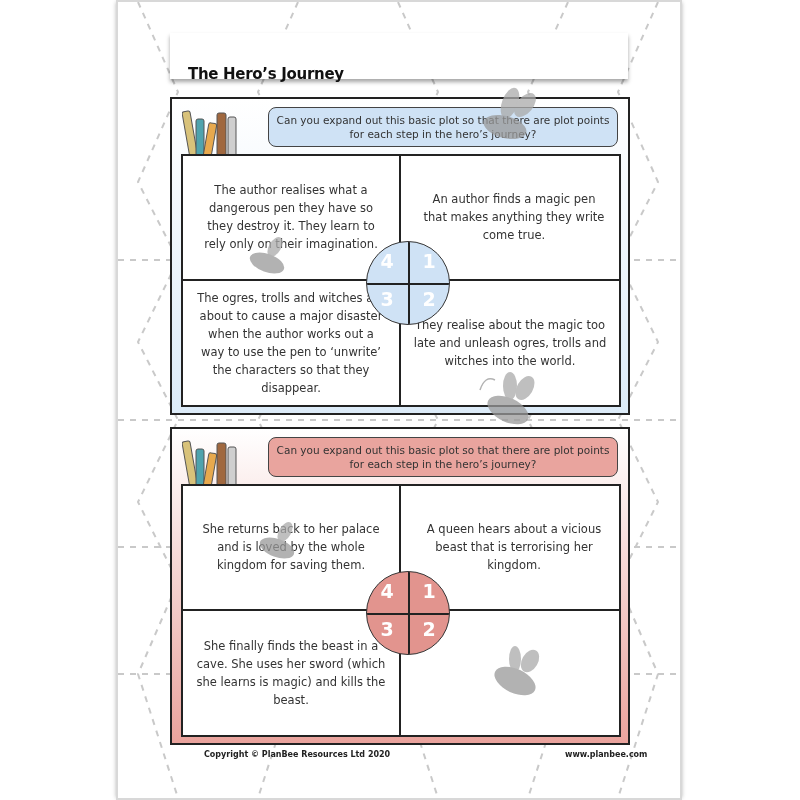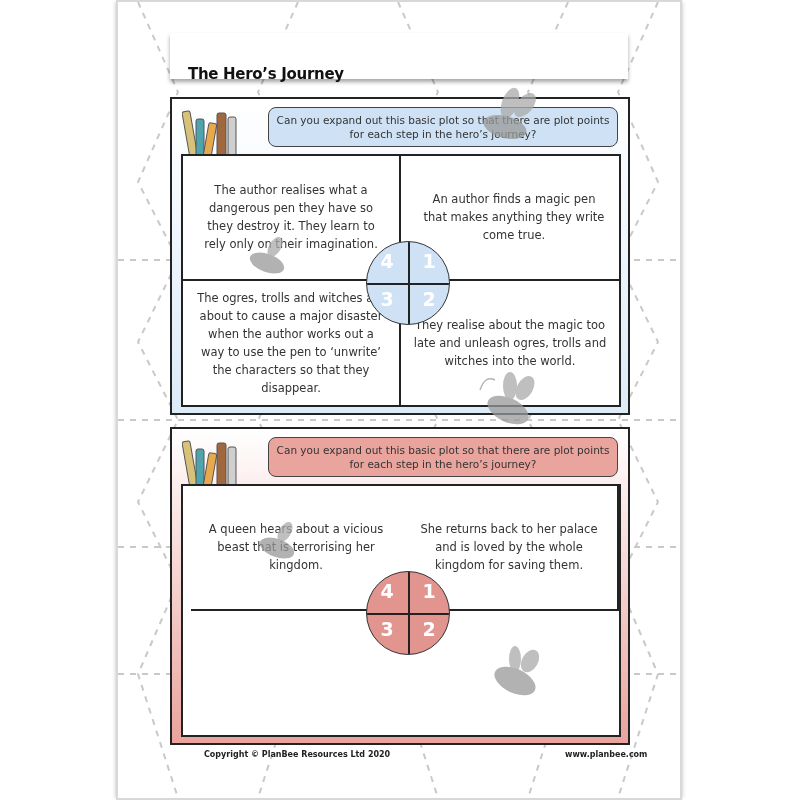--- a/index.html
+++ b/index.html
@@ -95,22 +95,23 @@
     <rect x="46" y="12" width="8" height="40" rx="2" fill="#cfcfcf" stroke="#555" stroke-width="1"></rect>
   </svg>
   <div class="bubble">
     <svg class="bubble-tail" width="12" height="16" style="position:absolute;left:-11px;top:12px;">
         <polygon points="12,0 0,8 12,16" fill="#e9a49e" stroke="#444" stroke-width="1.5"></polygon>
         <line x1="11.5" y1="1" x2="11.5" y2="15" stroke="#e9a49e" stroke-width="2"></line>
       </svg>
     <span>Can you expand out this basic plot so that there are plot points for each step in the hero’s journey?</span>
   </div>
   <div class="grid">
+    <div class="cell tl">She returns back to her palace and is loved by the whole kingdom for saving them.</div>
     <div class="cell tr">A queen hears about a vicious beast that is terrorising her kingdom.</div>
-    <div class="cell tl">She returns back to her palace and is loved by the whole kingdom for saving them.</div>
+    <div class="cell bl">She finally finds the beast in a cave. She uses her sword (which she learns is magic) and kills the beast.</div>
     <div class="circle">
       <div class="v"></div>
         <div class="h"></div>
       <span class="n n4">4</span>
       <span class="n n1">1</span>
       <span class="n n3">3</span>
       <span class="n n2">2</span>
     </div>
   </div>
 </div>

